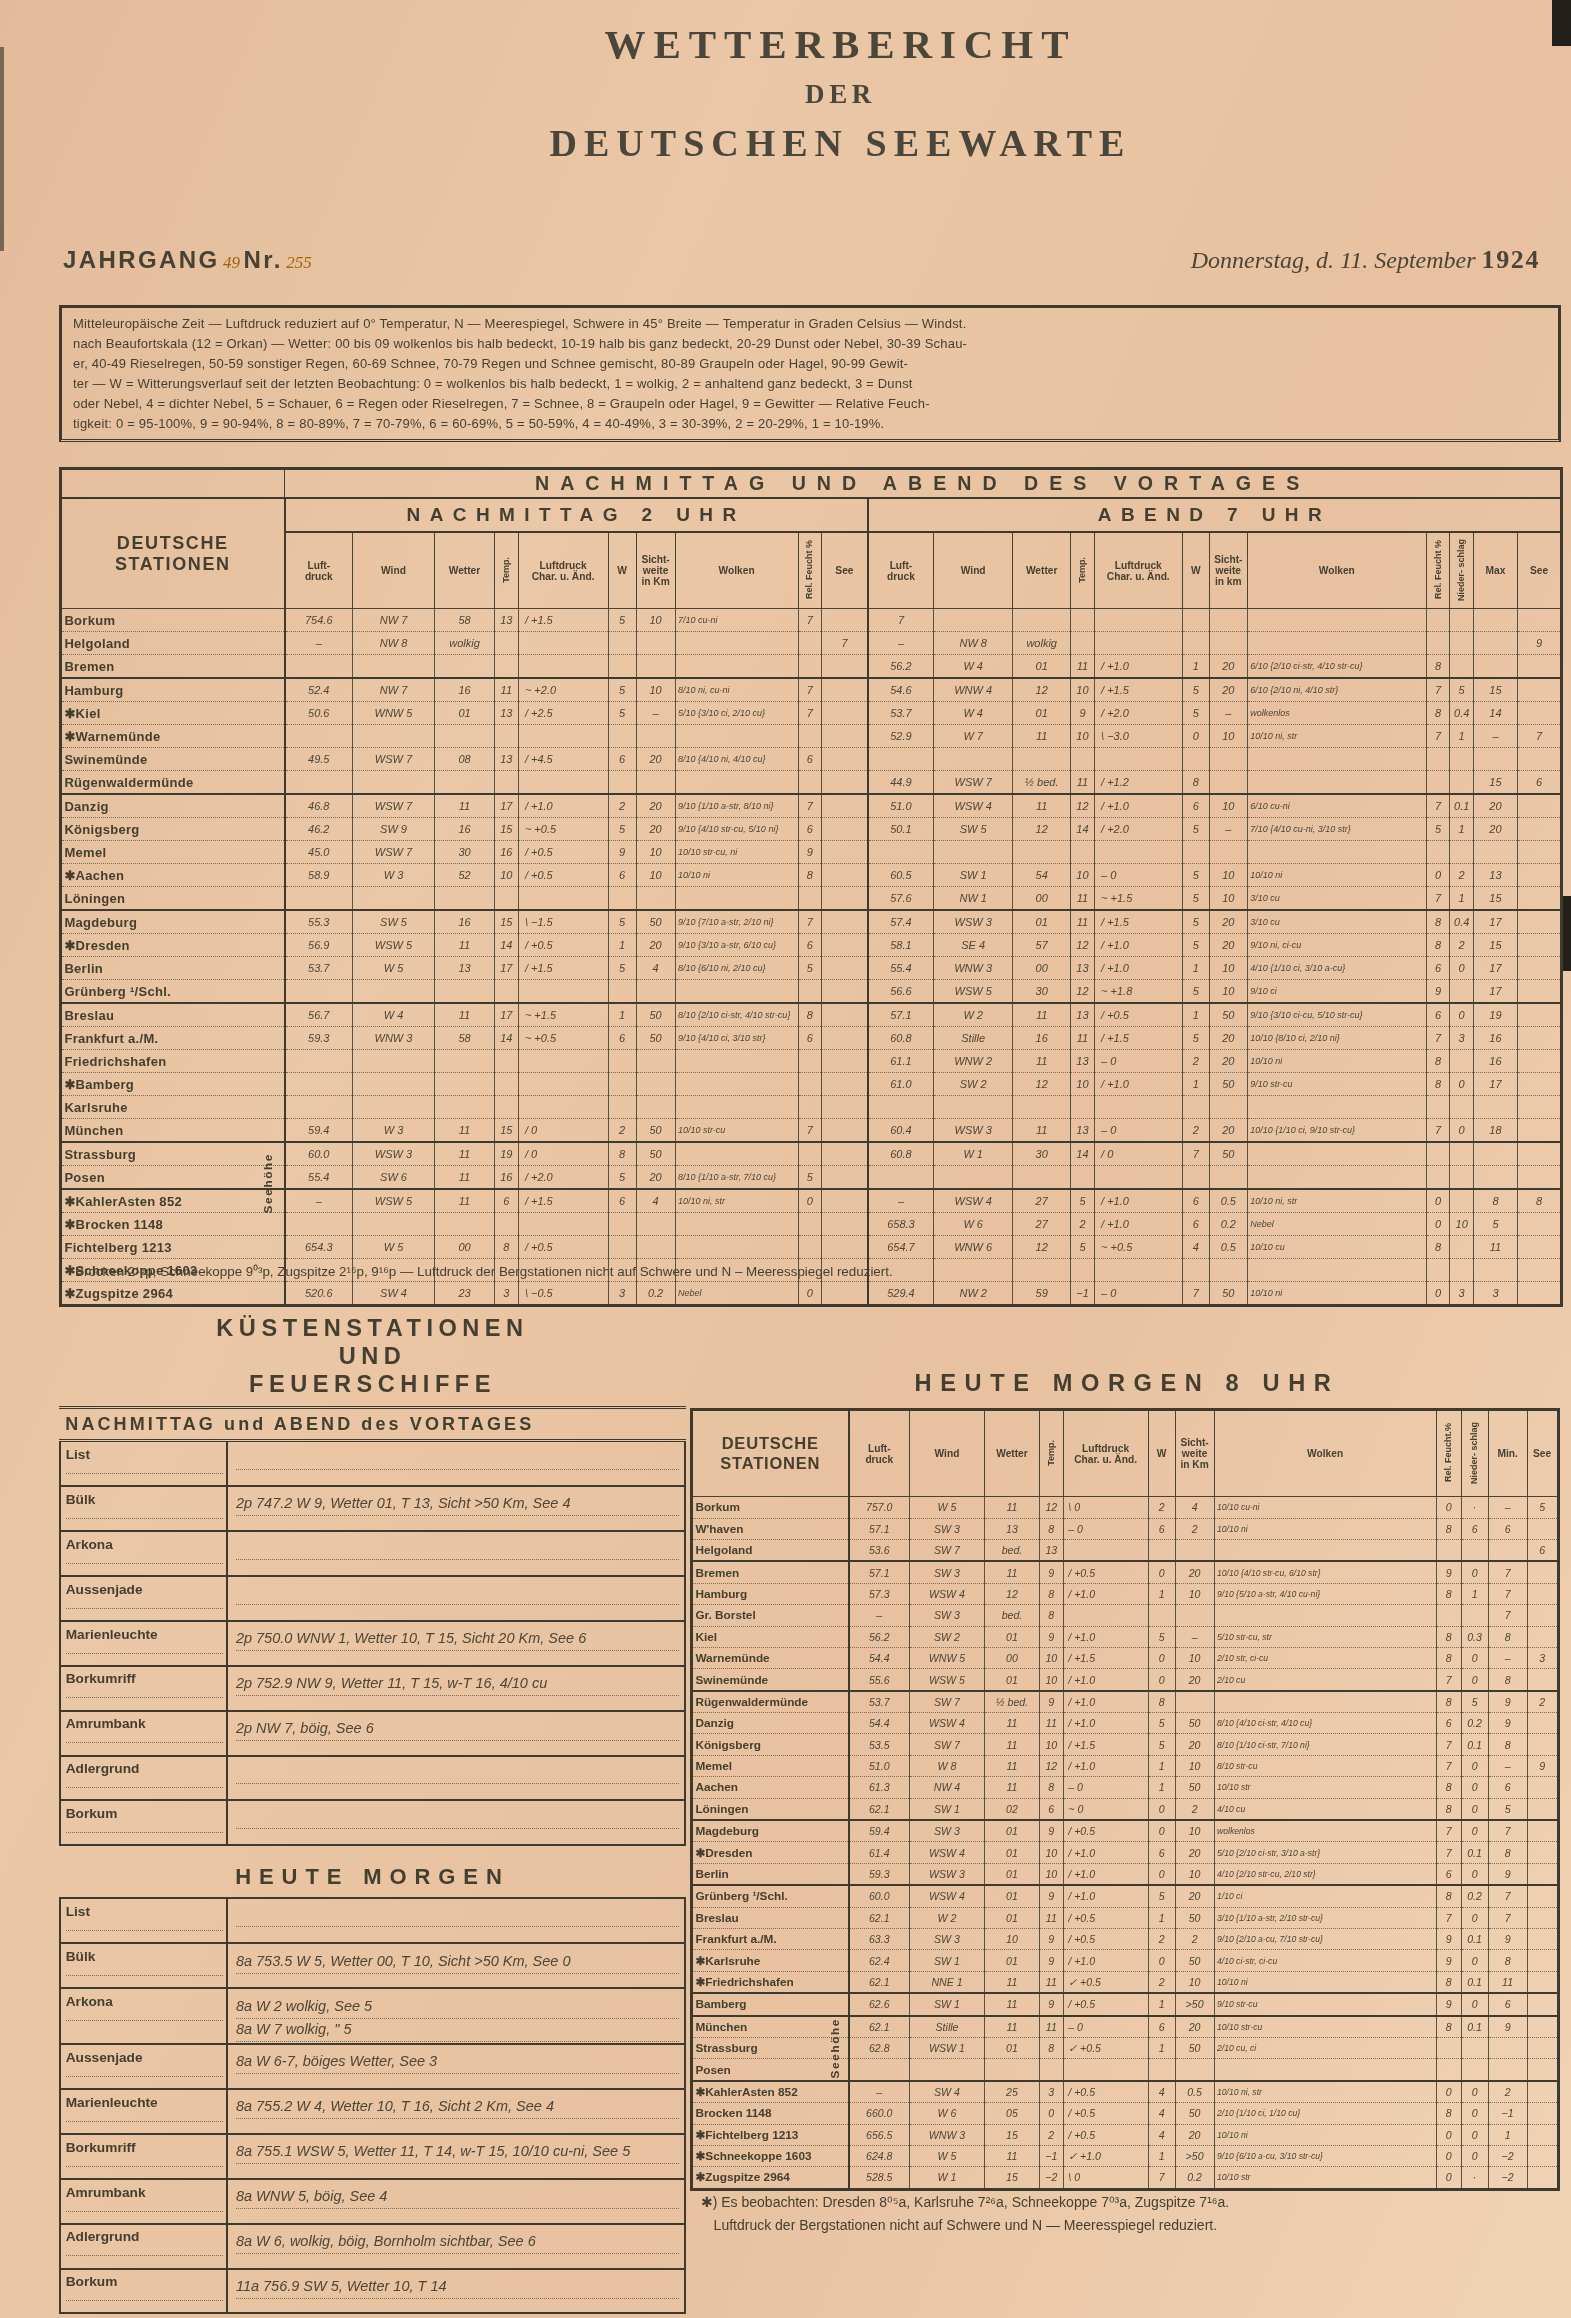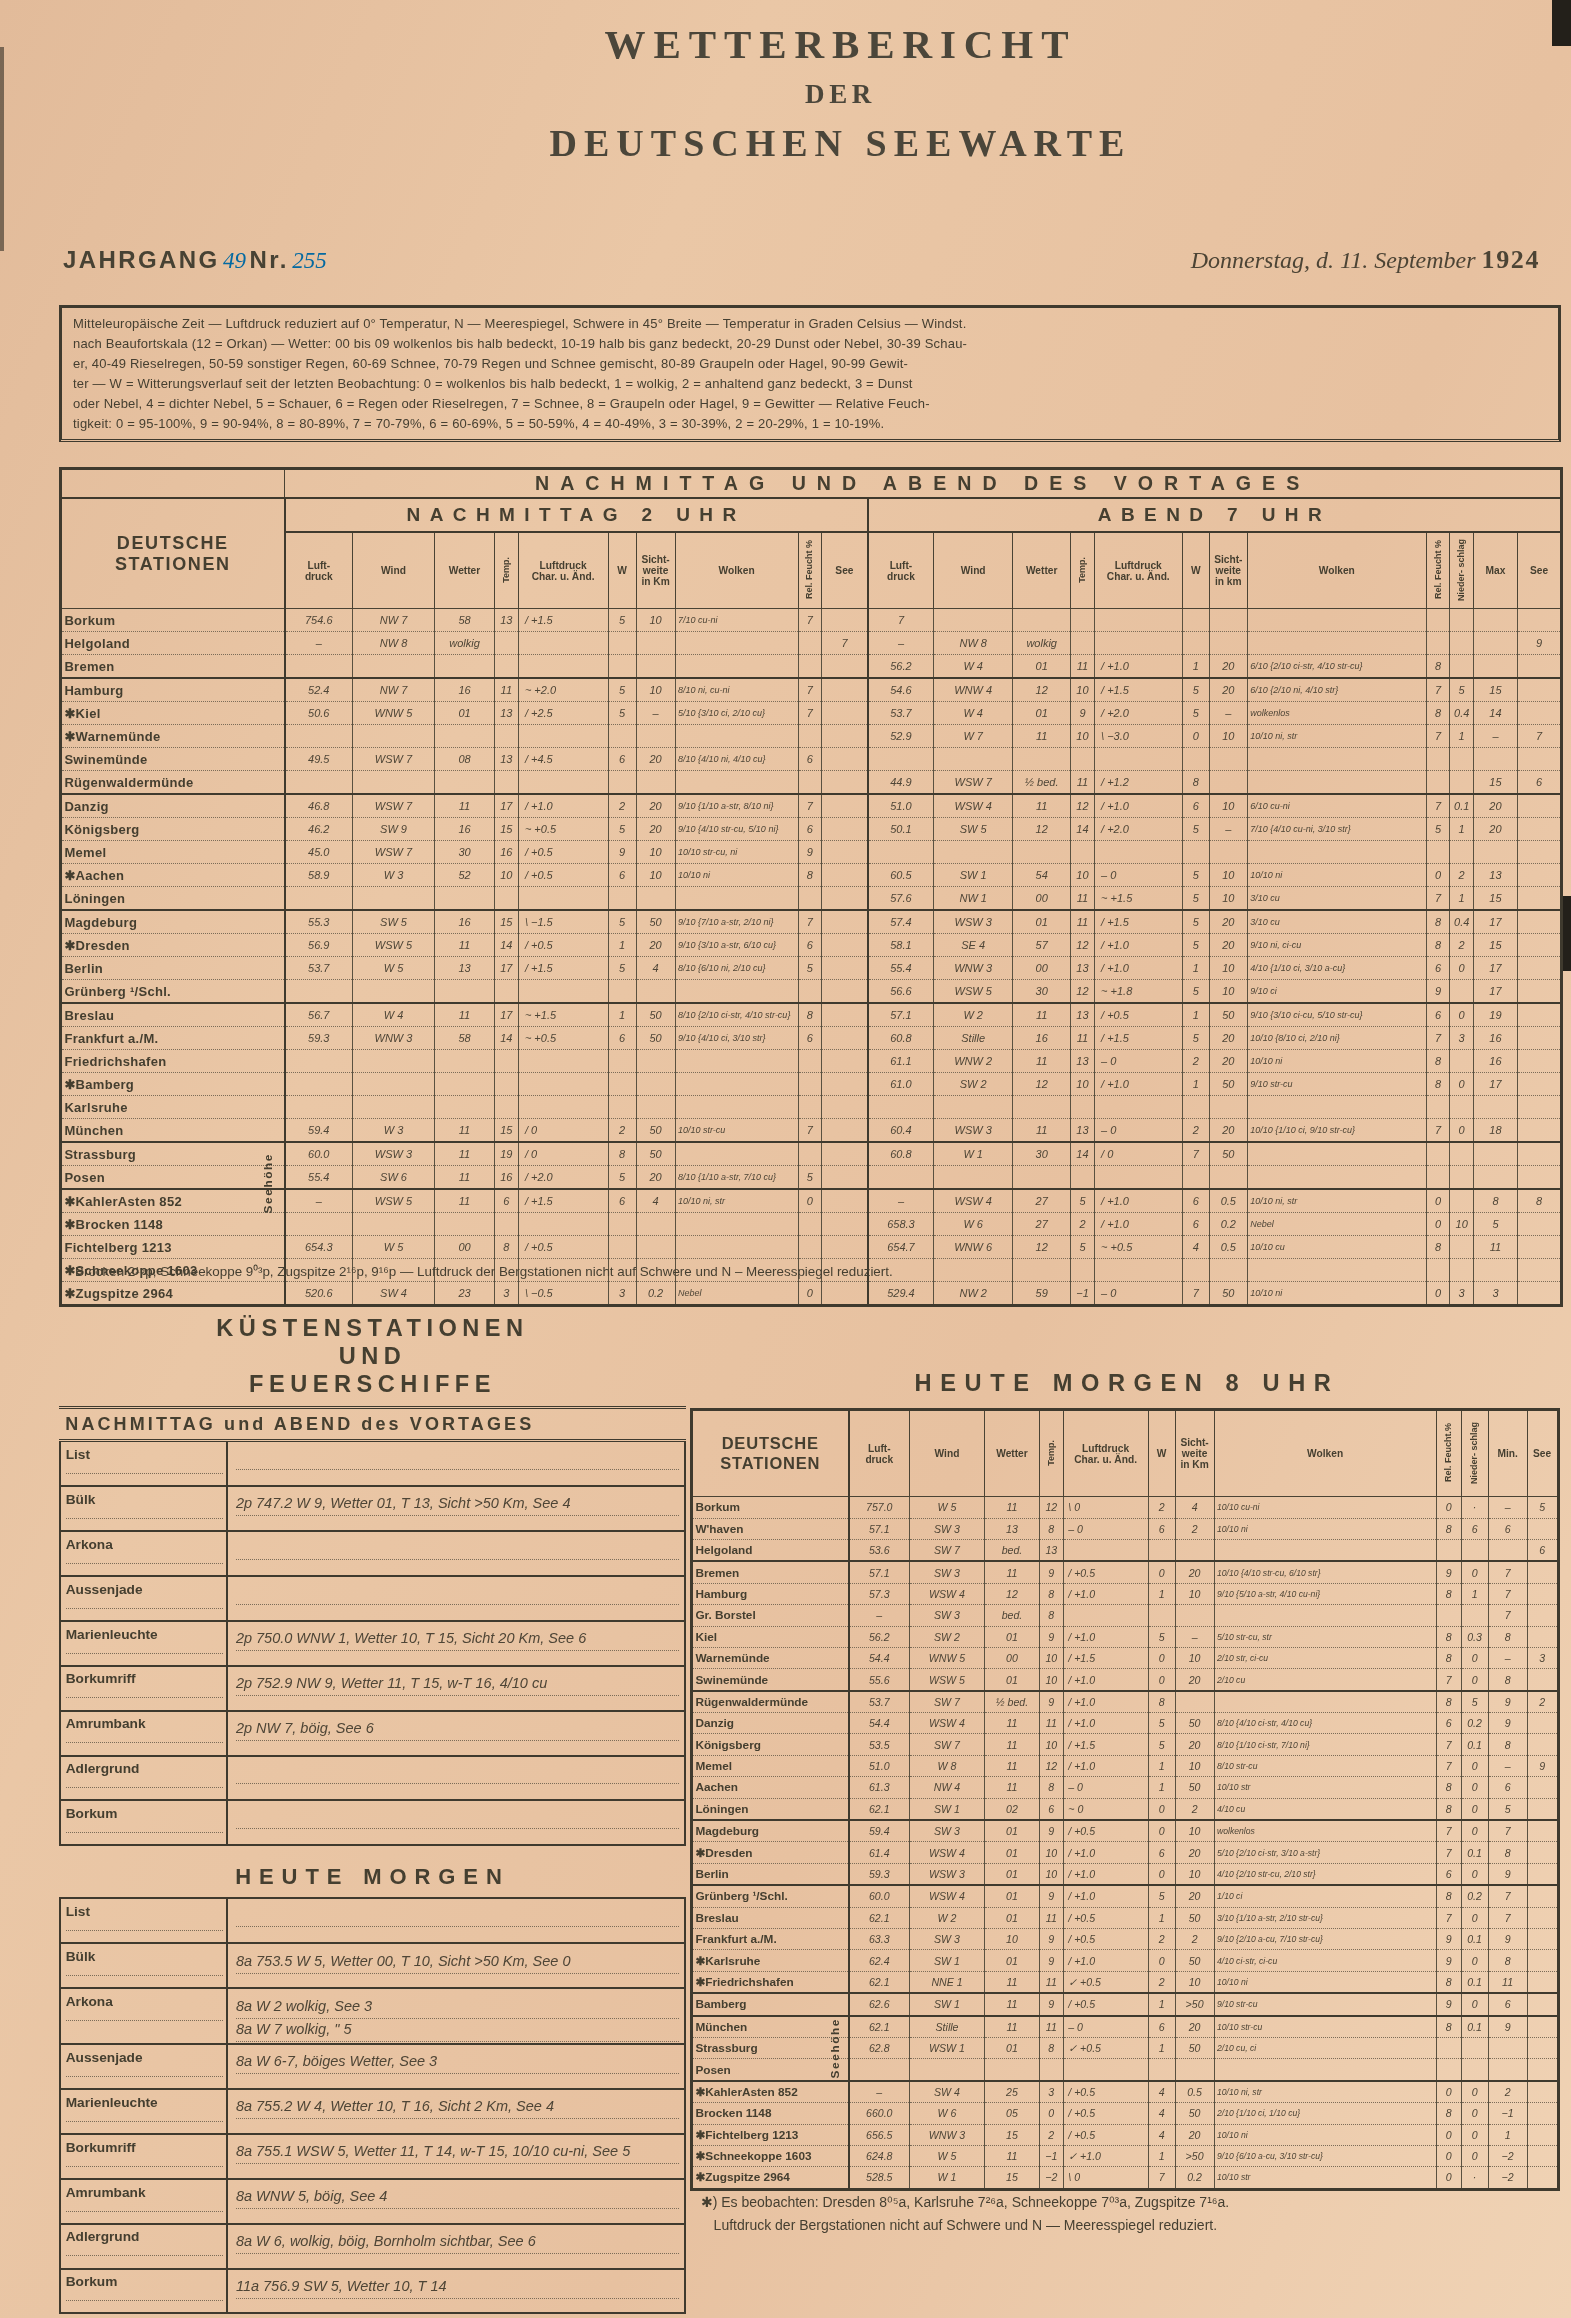--- a/index.html
+++ b/index.html
@@ -15,21 +15,21 @@
 
   
   .masthead{position:absolute;top:20.4px;left:0;width:1571px;text-align:center;
             font-family:"Liberation Serif", serif;color:#4b463a;}
   .masthead .t1{font-size:41px;font-weight:bold;letter-spacing:7.9px;margin-left:110px;}
   .masthead .t2{font-size:27px;font-weight:bold;letter-spacing:4.7px;margin-left:110px;margin-top:11px;}
   .masthead .t3{font-size:38px;font-weight:bold;letter-spacing:7px;margin-left:110px;margin-top:11px;}
 
   .issue-row{position:absolute;top:245px;left:63px;width:1477px;display:flex;justify-content:space-between;align-items:baseline;}
   .jl,.nl{font-size:24px;font-weight:bold;letter-spacing:2.4px;color:#474234;}
-  .hwnum{font-family:"Liberation Serif", serif;font-style:italic;font-size:23px;color:#0369a1;}
+  .hwnum{font-family:"Liberation Serif", serif;font-style:italic;font-size:17px;color:#a16207;}
   .issue-date{font-family:"Liberation Serif", serif;font-style:italic;font-size:24px;color:#4c4435;}
   .issue-date .yr{font-style:normal;font-weight:bold;font-size:26px;letter-spacing:1.6px;}
 
   
   .intro{position:absolute;top:305px;left:59px;width:1502px;box-sizing:border-box;
          border:3.1px solid #3f3a2e;border-bottom:3.9px double #3f3a2e;padding:6.3px 9.4px 4.7px 11px;}
   .intro div{font-size:13px;line-height:20px;letter-spacing:0.2px;color:#453f31;font-weight:500;}
 
   
   table{border-collapse:collapse;table-layout:fixed;}
@@ -1037,21 +1037,21 @@
         </div>
         <div class="crow">
           <div class="cst">Bülk<span class="dots"></span></div>
           <div class="ctxt hw">
             <div class="ln" style="min-height: 19px;">8a 753.5 W 5, Wetter 00, T 10, Sicht &gt;50 Km, See 0</div>
           </div>
         </div>
         <div class="crow">
           <div class="cst">Arkona<span class="dots"></span></div>
           <div class="ctxt hw">
-            <div class="ln" style="min-height: 19px;">8a W 2 wolkig, See 3</div>
+            <div class="ln" style="min-height: 19px;">8a W 2 wolkig, See 5</div>
             <div class="ln" style="min-height: 19px;">8a W 7 wolkig, " 5</div>
           </div>
         </div>
         <div class="crow">
           <div class="cst">Aussenjade<span class="dots"></span></div>
           <div class="ctxt hw">
             <div class="ln" style="min-height: 19px;">8a W 6-7, böiges Wetter, See 3</div>
           </div>
         </div>
         <div class="crow">

